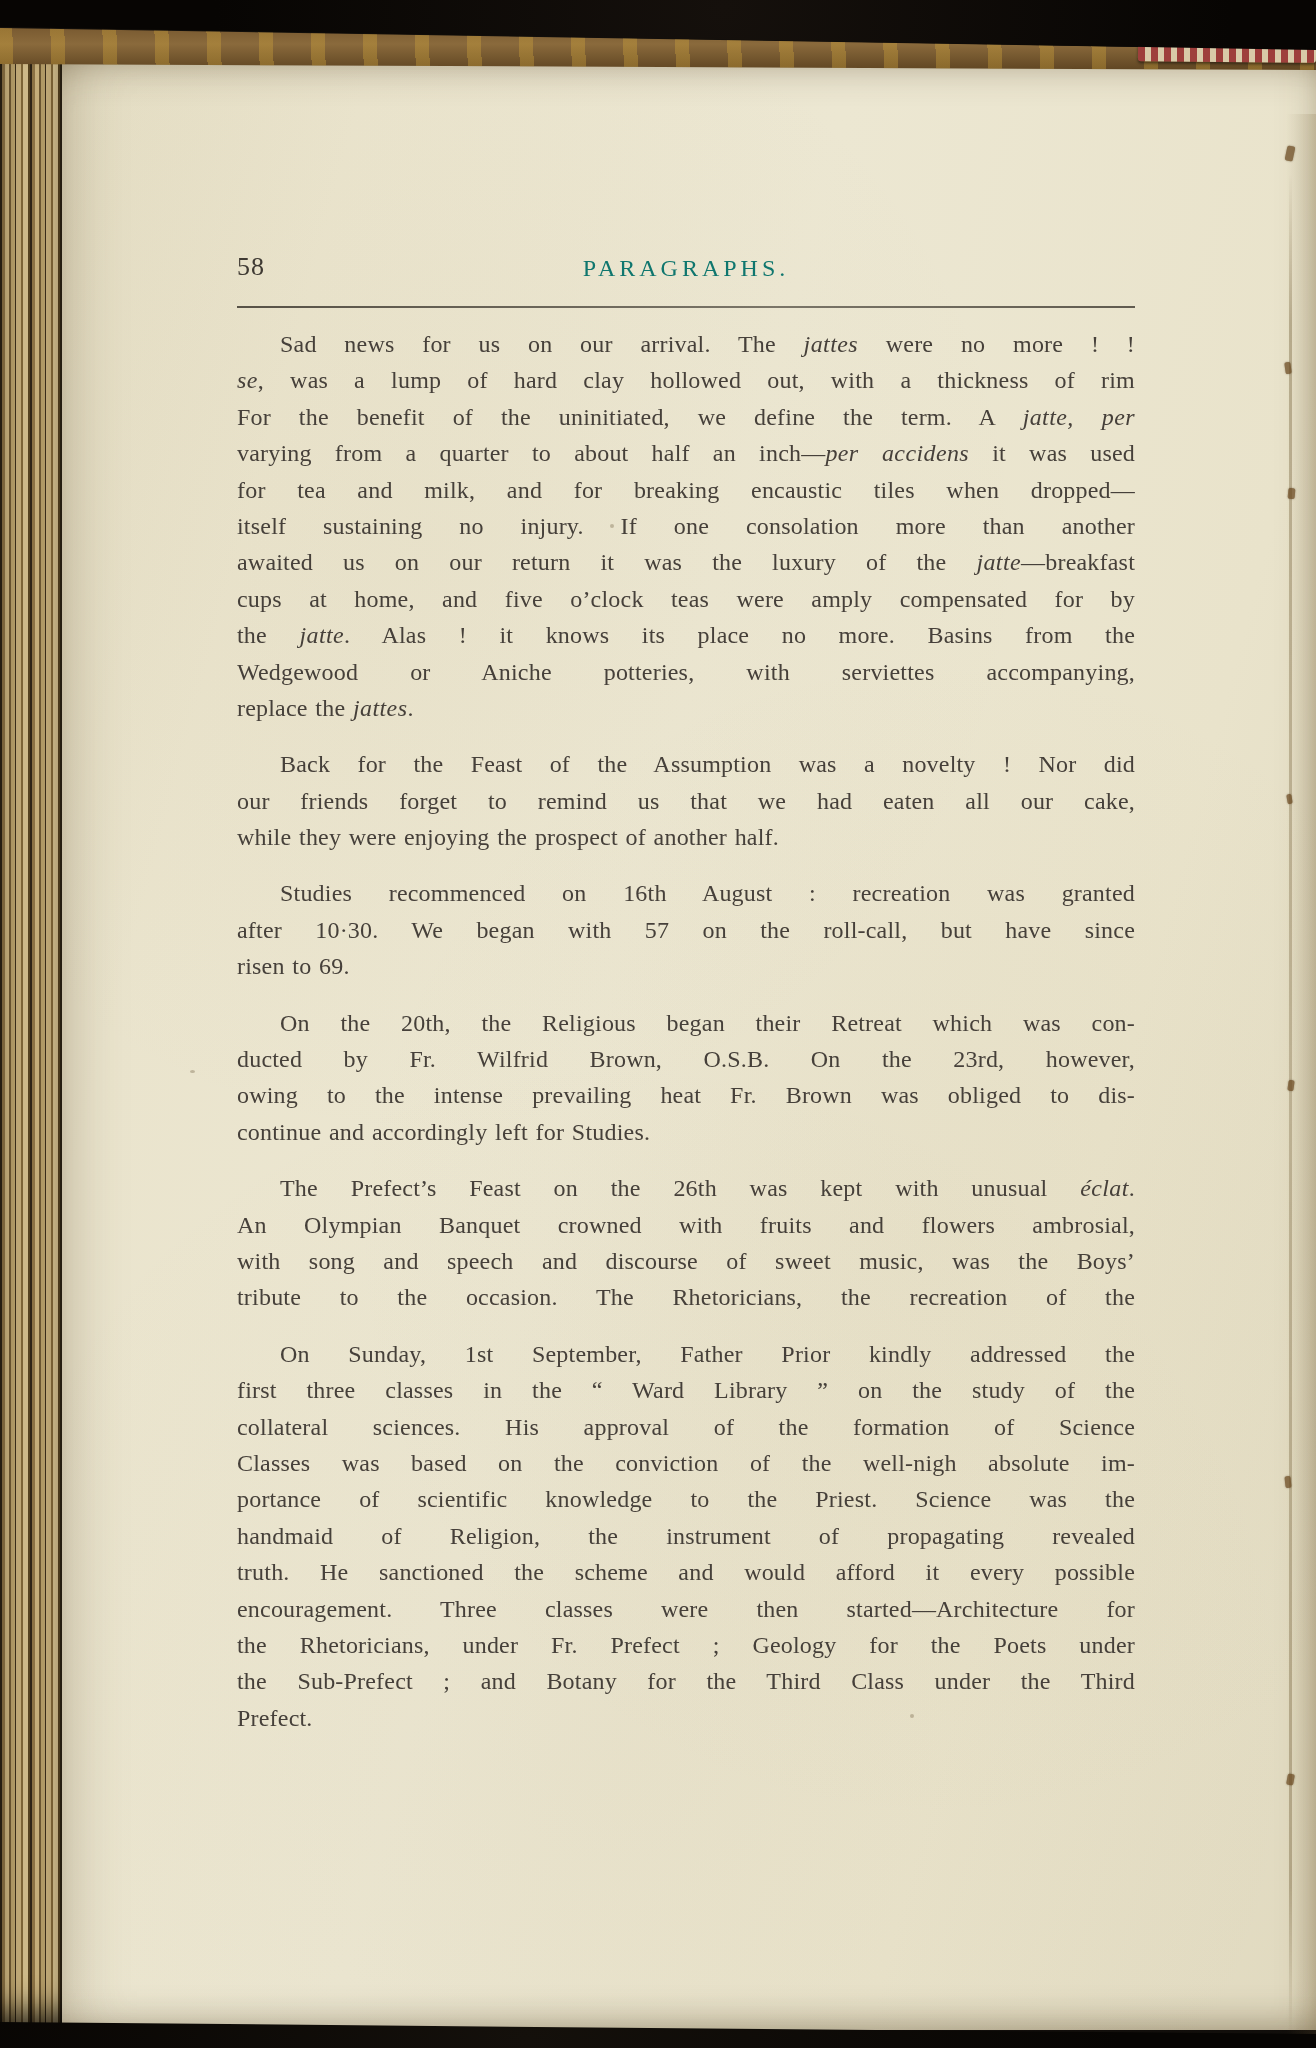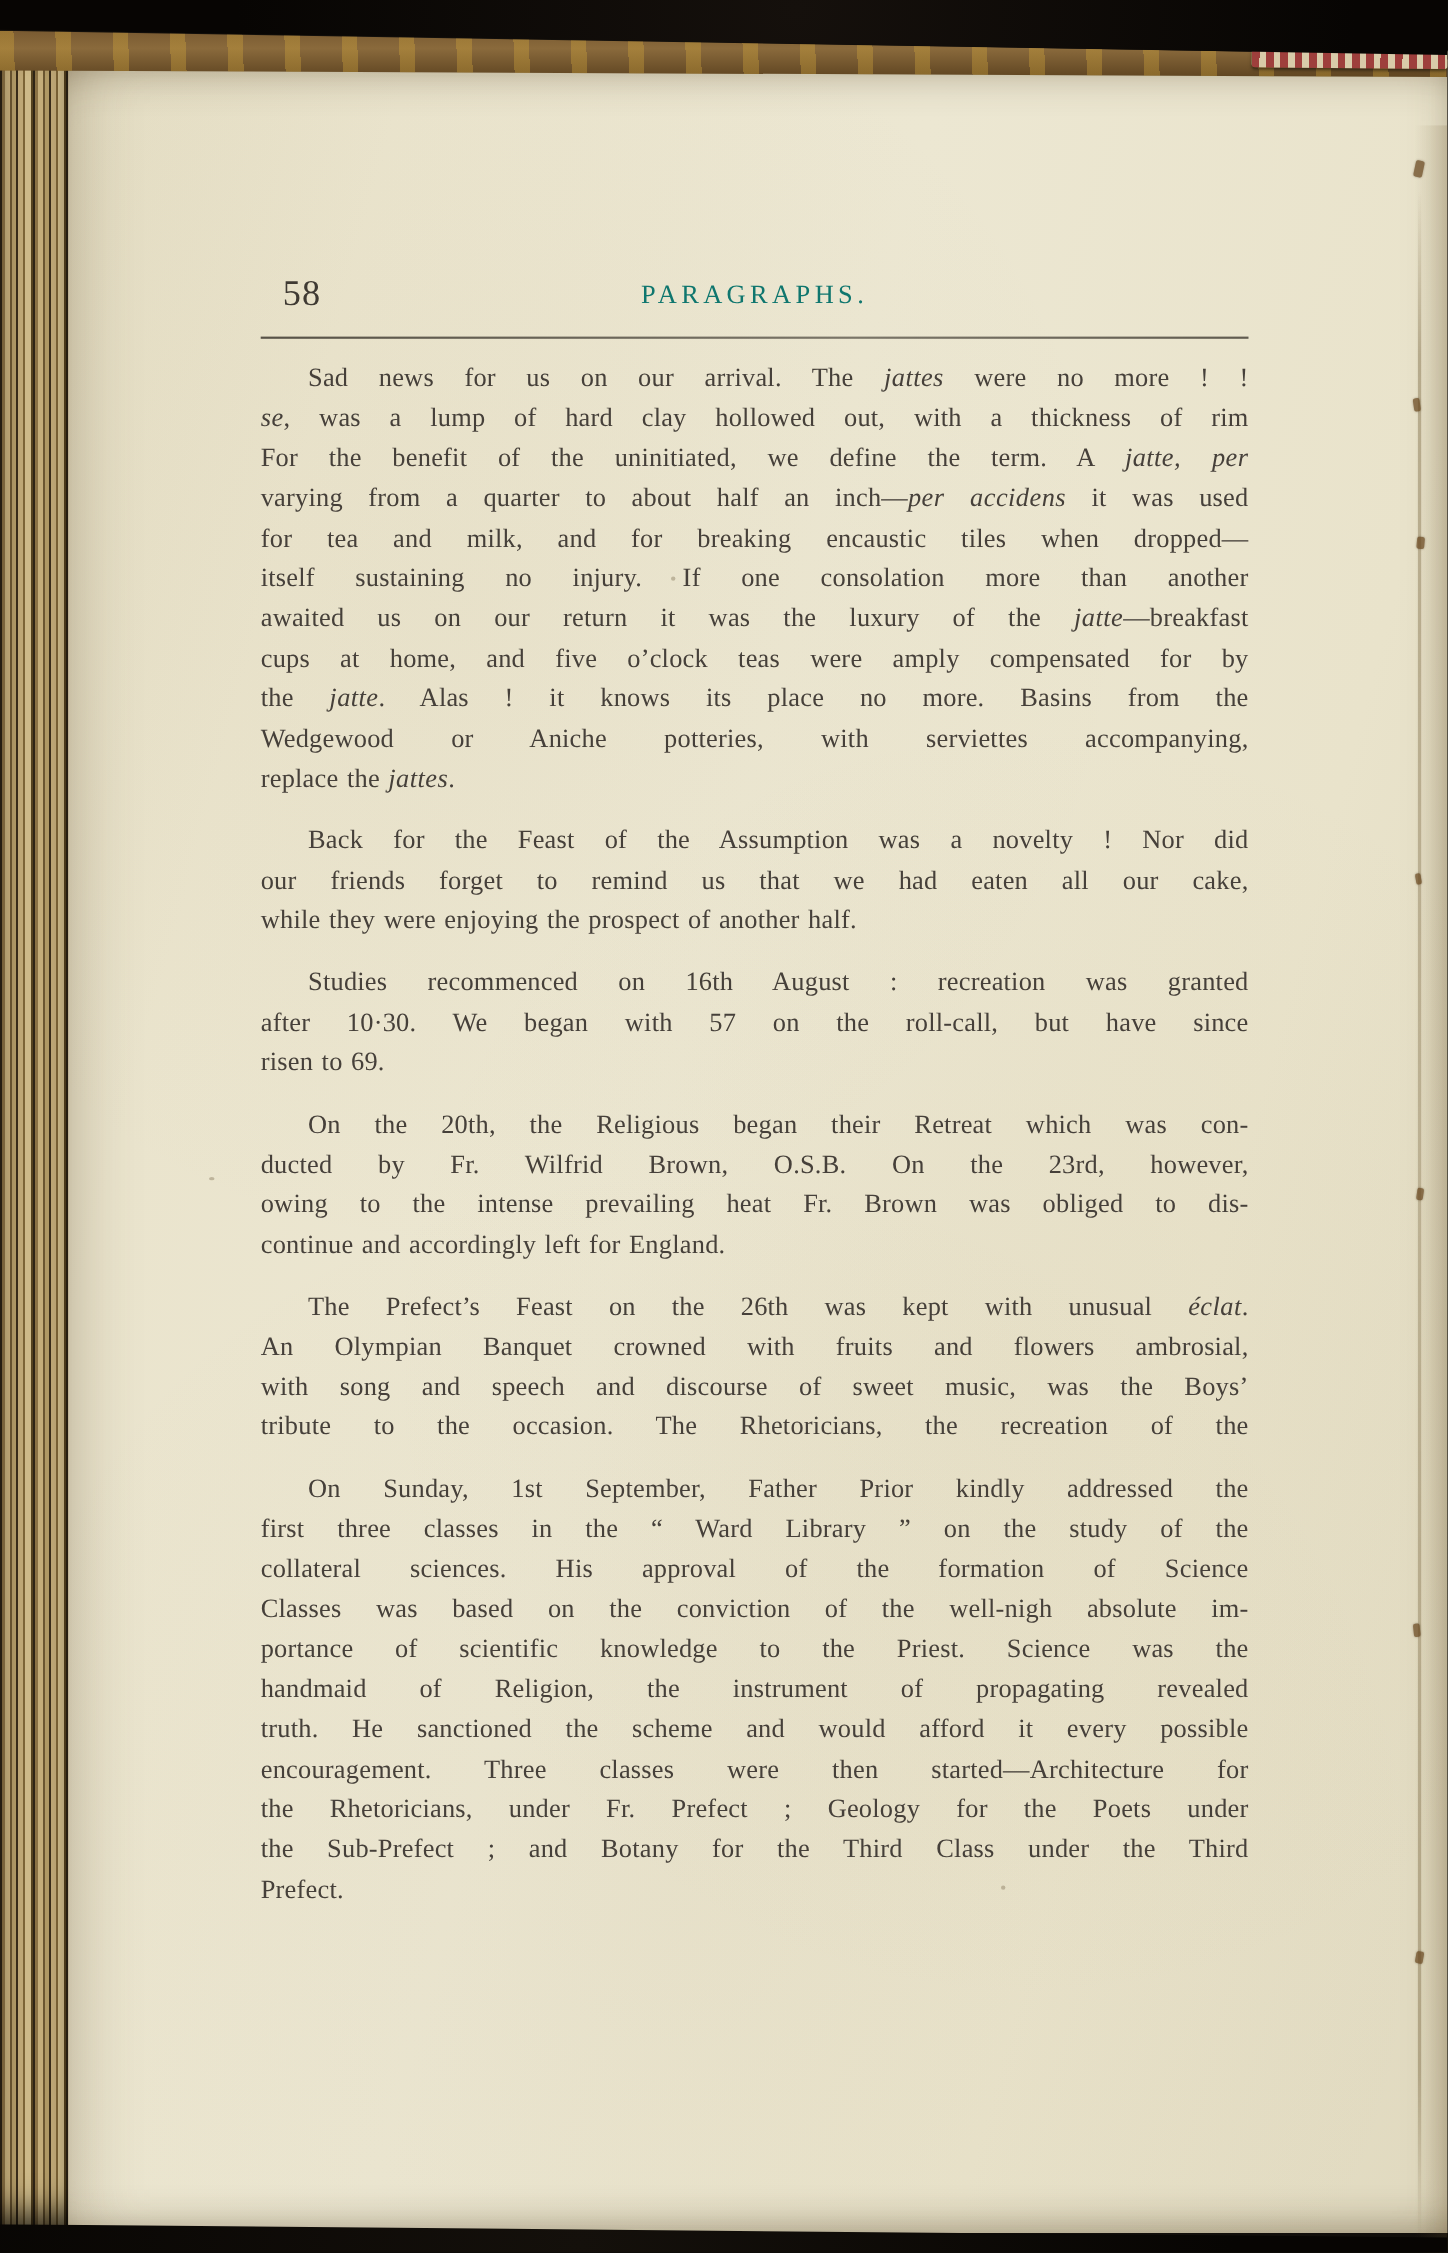--- a/index.html
+++ b/index.html
@@ -67,21 +67,21 @@
   .stitch{position:absolute;z-index:4;background:#6b4a22;opacity:.75;border-radius:2px;
     box-shadow:0 0 2px rgba(60,40,15,.6);}
   .speck{position:absolute;z-index:4;background:#6d5c40;border-radius:50%;opacity:.35;}
   
   .text-block{
     position:absolute;left:237px;top:252px;width:898px;z-index:10;
     color:#46403a;
   }
   .header-row{position:relative;height:32px;}
   .page-number{
-    position:absolute;left:0;top:0;font-size:33px;line-height:30px;letter-spacing:1px;color:#3f3a33;margin-left:20px;}
+    position:absolute;left:0;top:0;font-size:26px;line-height:30px;letter-spacing:1px;color:#3f3a33;}
   .running-header{
     position:absolute;left:0;right:0;top:2px;text-align:center;
     font-size:24px;line-height:28px;letter-spacing:4px;color:#0f766e;}
   .header-rule{margin-top:22px;height:2px;
     background:linear-gradient(90deg,rgba(62,57,48,.85),rgba(62,57,48,.65) 60%,rgba(62,57,48,.8));}
   .page-body{margin-top:18px;font-size:24px;}
   .para + .para{margin-top:20px;}
   .line{
     height:36.4px;line-height:36.4px;
     text-align:justify;text-align-last:justify;
@@ -145,21 +145,21 @@
       </div>
       <div class="para">
         <div class="line first">Studies recommenced on 16th August : recreation was granted</div>
         <div class="line">after 10·30.  We began with 57 on the roll-call, but have since</div>
         <div class="line last">risen to 69.</div>
       </div>
       <div class="para">
         <div class="line first">On the 20th, the Religious began their Retreat which was con-</div>
         <div class="line">ducted by Fr. Wilfrid Brown, O.S.B.  On the 23rd, however,</div>
         <div class="line">owing to the intense prevailing heat Fr. Brown was obliged to dis-</div>
-        <div class="line last">continue and accordingly left for England.</div>
+        <div class="line last">continue and accordingly left for Studies.</div>
       </div>
       <div class="para">
         <div class="line first">The Prefect’s Feast on the 26th was kept with unusual <i>éclat</i>.</div>
         <div class="line">An Olympian Banquet crowned with fruits and flowers ambrosial,</div>
         <div class="line">with song and speech and discourse of sweet music, was the Boys’</div>
         <div class="line">tribute to the occasion.  The Rhetoricians, the recreation of the</div>
       </div>
       <div class="para">
         <div class="line first">On Sunday, 1st September, Father Prior kindly addressed the</div>
         <div class="line">first three classes in the “ Ward Library ” on the study of the</div>

